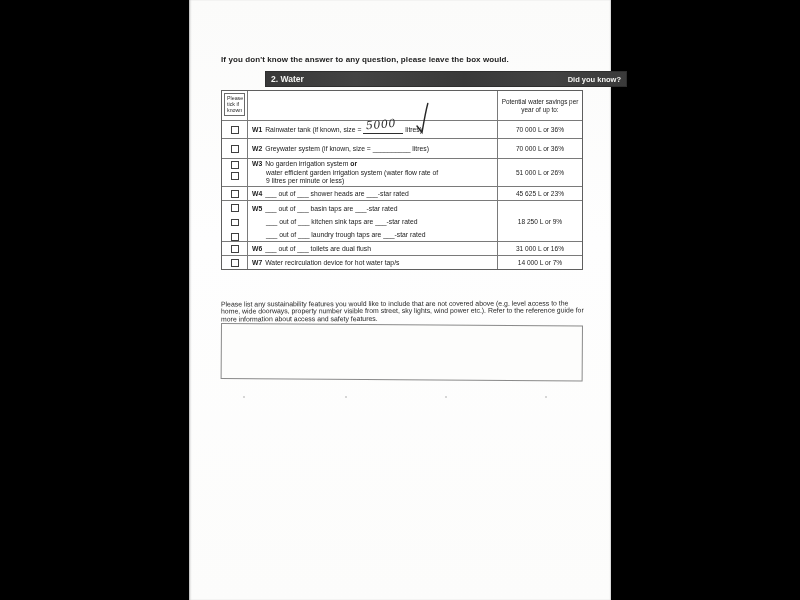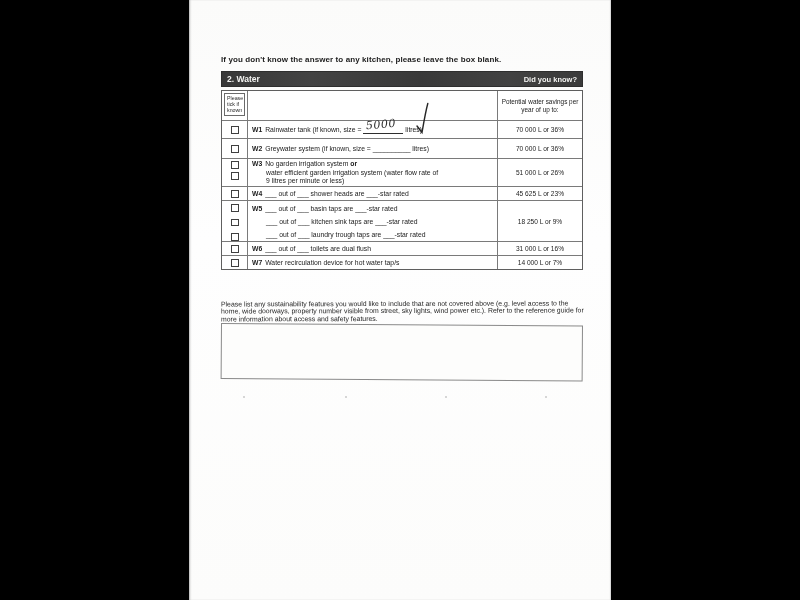--- a/index.html
+++ b/index.html
@@ -17,21 +17,21 @@
     position:absolute;left:32px;top:55px;width:356px;
     font-size:8px;font-weight:bold;color:#1c1c1c;letter-spacing:.1px;
   }
   .bar{
     position:absolute;left:32px;width:362px;box-sizing:border-box;
     background:linear-gradient(90deg,#383838,#434343 25%,#393939 55%,#424242 80%,#3a3a3a);
     color:#f4f4f2;display:flex;align-items:center;justify-content:space-between;
     padding:0 6px;font-weight:bold;
     box-shadow:0 0 0 1px #2e2e2e inset;
   }
-  .water-bar{top:71px;height:16px;font-size:8.5px;}
+  .water-bar{top:71px;height:16px;font-size:8.5px;margin-left:44px;}
   .water-bar .right-label{font-size:7.5px;padding-left:16px;}
   .access-bar{top:283px;height:14px;font-size:8px;}
 
   .ftable{
     position:absolute;left:32px;top:90px;width:362px;box-sizing:border-box;
     border:1px solid #5f5f5f;background:#fff;
   }
   .row{display:flex;border-bottom:1px solid #7a7a7a;}
   .row:last-child{border-bottom:none;}
   .c1{width:26px;min-width:26px;border-right:1px solid #7a7a7a;box-sizing:border-box;
@@ -73,21 +73,21 @@
     border:1px solid #8a8a8a;background:#fdfdfc;
     transform:rotate(0.4deg);transform-origin:left top;
   }
   .dot{position:absolute;top:396px;width:2px;height:2px;border-radius:50%;background:#c9c9c9;}
 </style>
 </head>
 <body>
 
 <div class="page">
 
-  <div class="instruction">If you don't know the answer to any kitchen, please leave the box blank.</div>
+  <div class="instruction">If you don't know the answer to any question, please leave the box would.</div>
 
   <div class="bar water-bar">
     <span>2. Water</span>
     <span class="right-label">Did you know?</span>
   </div>
 
   <div class="ftable">
 
     <div class="row hdr-row">
       <div class="c1">

